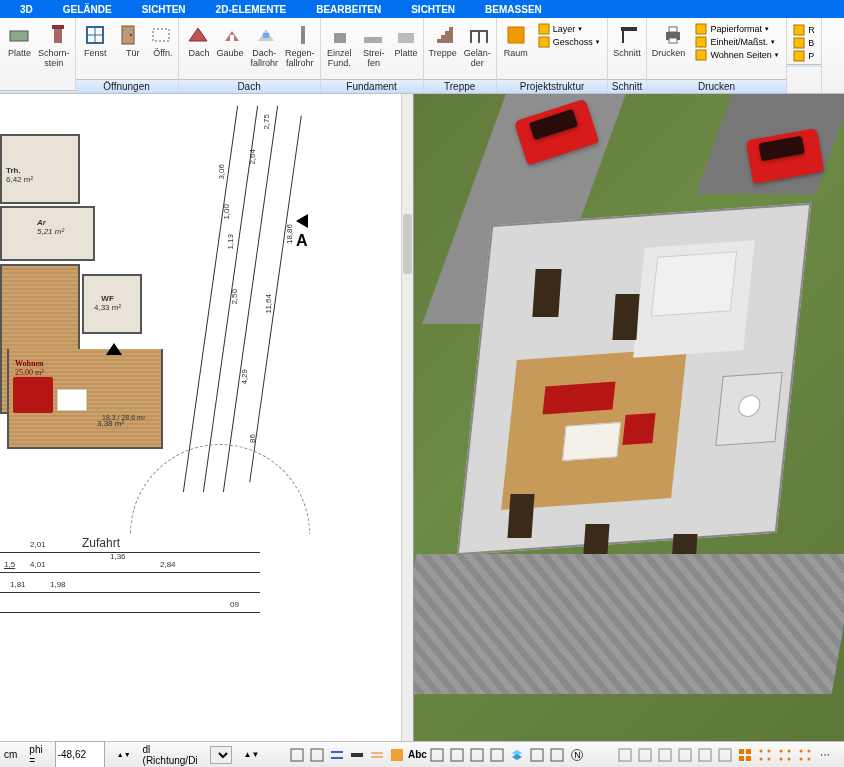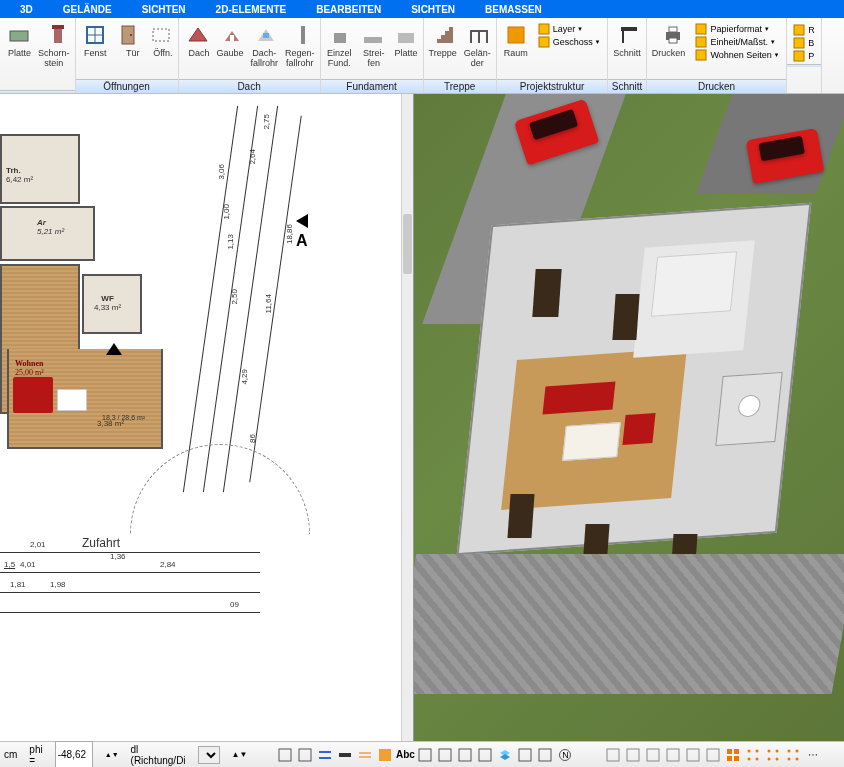--- a/index.html
+++ b/index.html
@@ -47,21 +47,21 @@
 .driveway { position: absolute; background: #8e8e8e; transform: skewX(-20deg); }
 .house-shell { position: absolute; background: #e6e6e6; border: 2px solid #888; }
 .floor3d { position: absolute; background: #c89a5a; }
 .car { position: absolute; background: #d71a1a; border-radius: 6px 6px 4px 4px; box-shadow: 0 2px 4px rgba(0,0,0,.3); }
 .car.win { position: absolute; background: #2a0b0b; border-radius: 3px; }
 .sofa { position: absolute; background: #b61515; }
 .bed { position: absolute; background: #f0f0f0; border: 1px solid #ccc; }
 
 
 .status { height: 26px; background: linear-gradient(#fafafa,#eaeaea); border-top: 1px solid #c0c0c0; display: flex; align-items: center; font-size: 10px; gap: 12px; padding: 0 4px; }
-.status input { width: 38px; height: 18px; font-size: 10px; border: 1px solid #aaa; padding: 13px 2px; }
+.status input { width: 50px; height: 18px; font-size: 10px; border: 1px solid #aaa; padding: 13px 2px; }
 .status select { height: 18px; font-size: 10px; border: 1px solid #aaa; }
 .tb-sep { width: 1px; height: 18px; background: #c8c8c8; margin: 0 2px; }
 .tb-btn { width: 20px; height: 20px; display: flex; align-items: center; justify-content: center; cursor: pointer; }
 .tb-ic { width: 14px; height: 14px; }
 .spacer { flex: 1; }
 </style>
 </head>
 <body>
 
 <div class="menubar">
@@ -377,21 +377,21 @@
         <span style="display:inline-block;width:0;height:0;border-top:7px solid transparent;border-bottom:7px solid transparent;border-right:12px solid #000;"></span><br>
         <span>A</span>
       </div>
 
       <div class="dim-h" style="left:0;top:458px;width:260px;"></div>
       <div class="dim-h" style="left:0;top:478px;width:260px;"></div>
       <div class="dim-h" style="left:0;top:498px;width:260px;"></div>
       <div class="dim-h" style="left:0;top:518px;width:260px;"></div>
       <div class="dtext" style="left:30px;top:446px;">2,01</div>
       <div class="dtext" style="left:4px;top:466px;text-decoration:underline;">1,5</div>
-      <div class="dtext" style="left:20px;top:466px;">4,01</div>
+      <div class="dtext" style="left:30px;top:466px;">4,01</div>
       <div class="dtext" style="left:10px;top:486px;">1,81</div>
       <div class="dtext" style="left:50px;top:486px;">1,98</div>
       <div class="dtext" style="left:110px;top:458px;">1,36</div>
       <div class="dtext" style="left:160px;top:466px;">2,84</div>
       <div class="dtext" style="left:230px;top:506px;">09</div>
       <div class="dtext" style="left:82px;top:442px;font-size:12px;">Zufahrt</div>
 
       <div class="arc" style="left:130px;top:350px;width:180px;height:180px;clip-path:inset(0 0 50% 0);"></div>
     </div>
     <div class="scrollbar-v">

